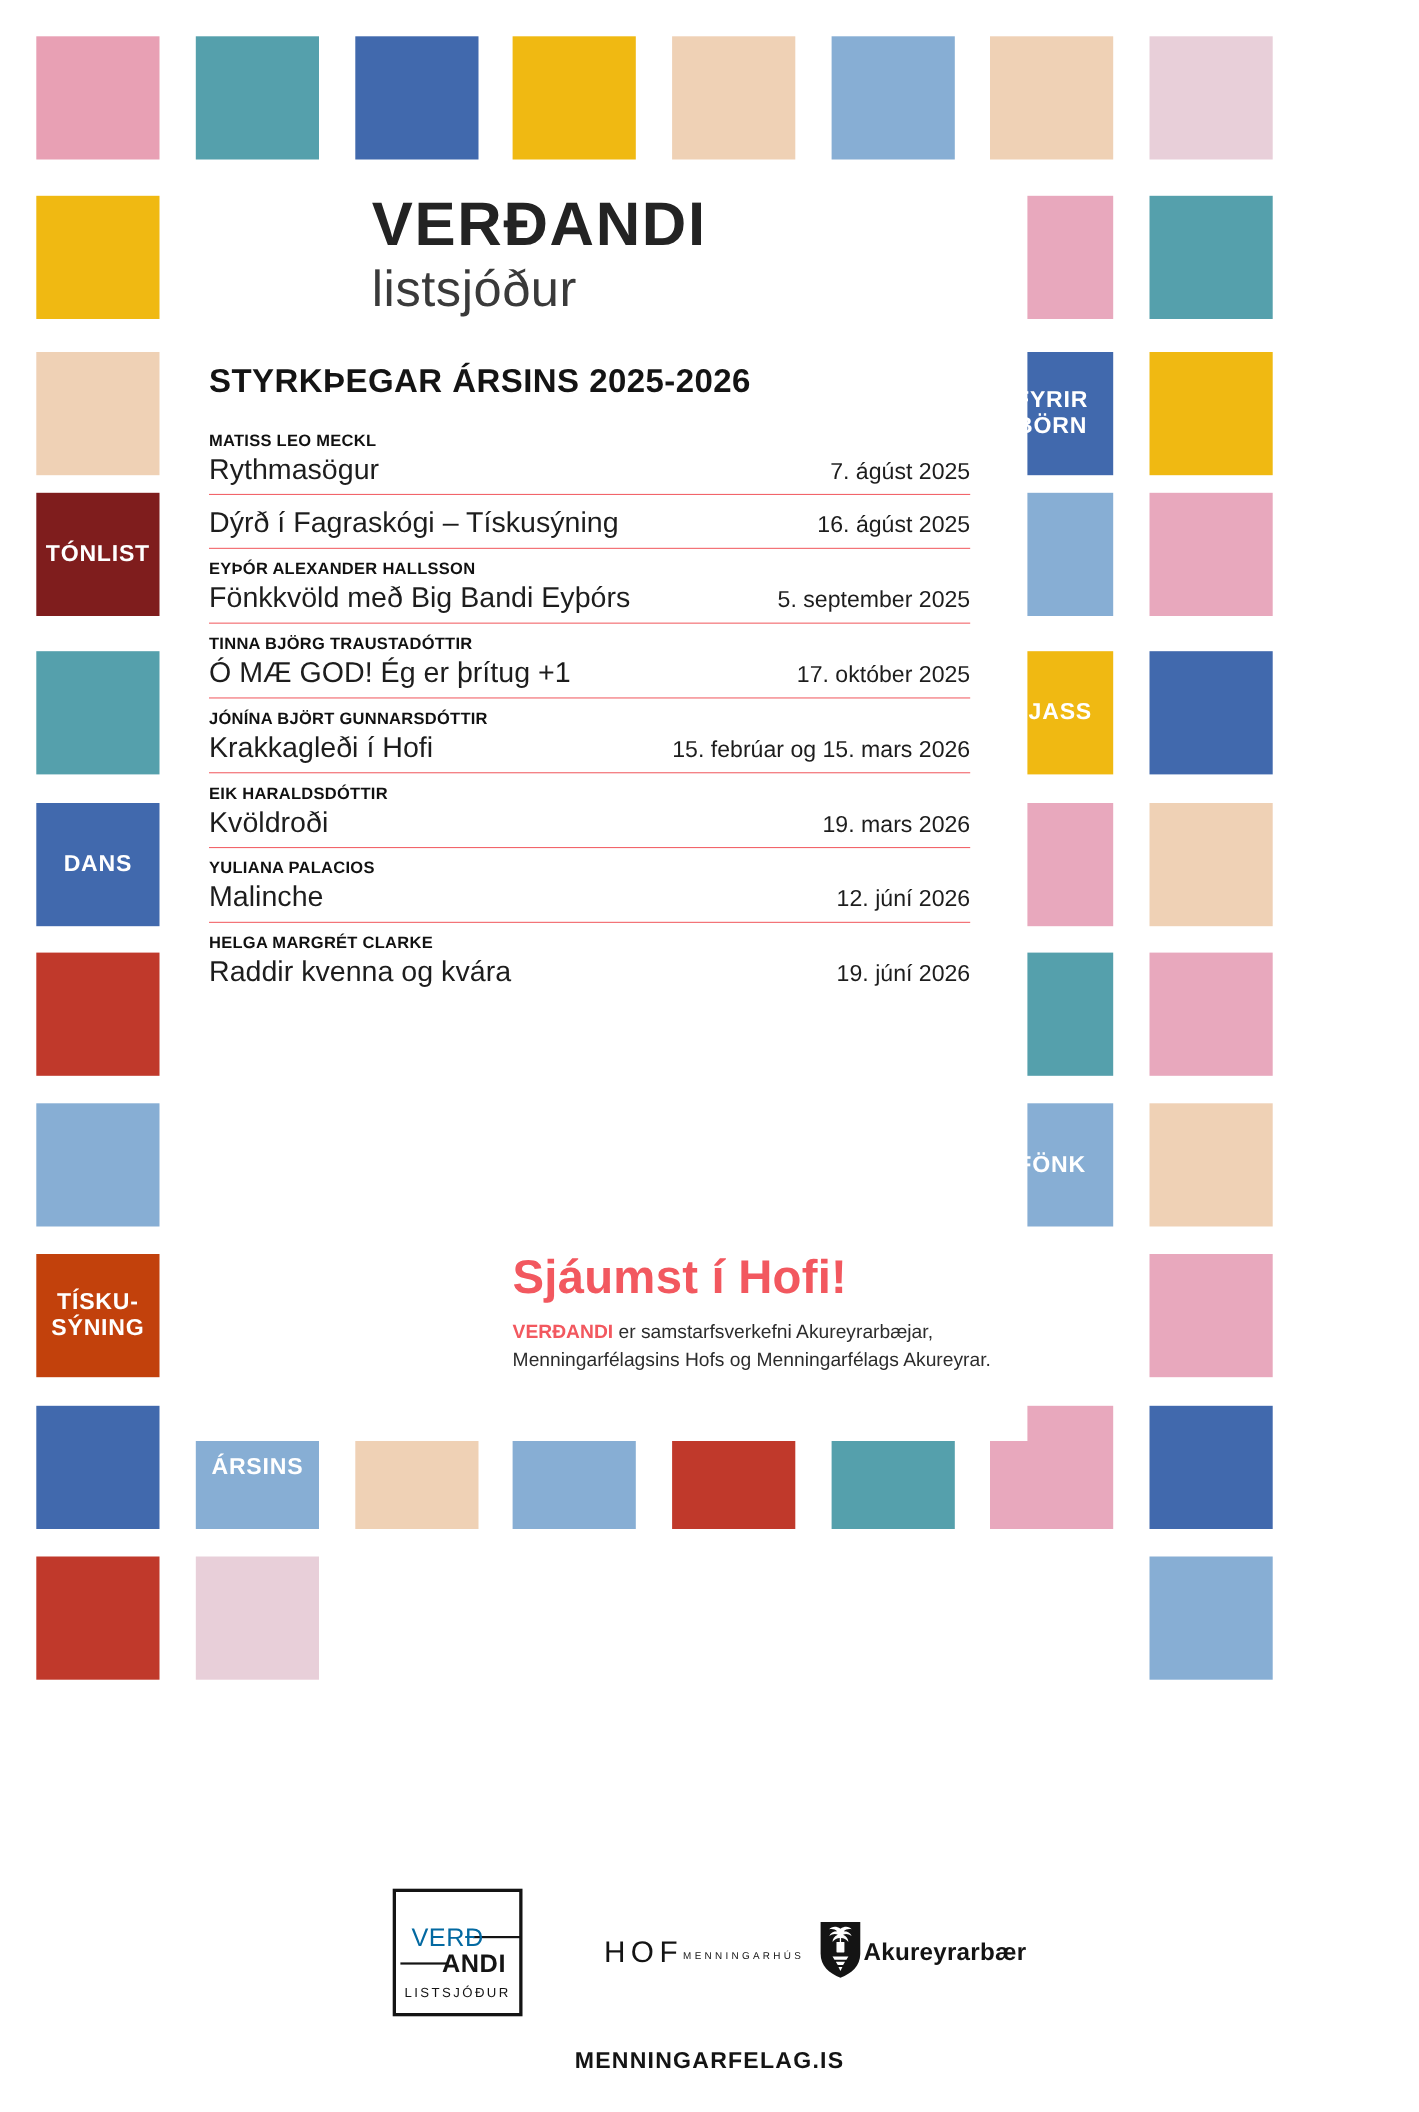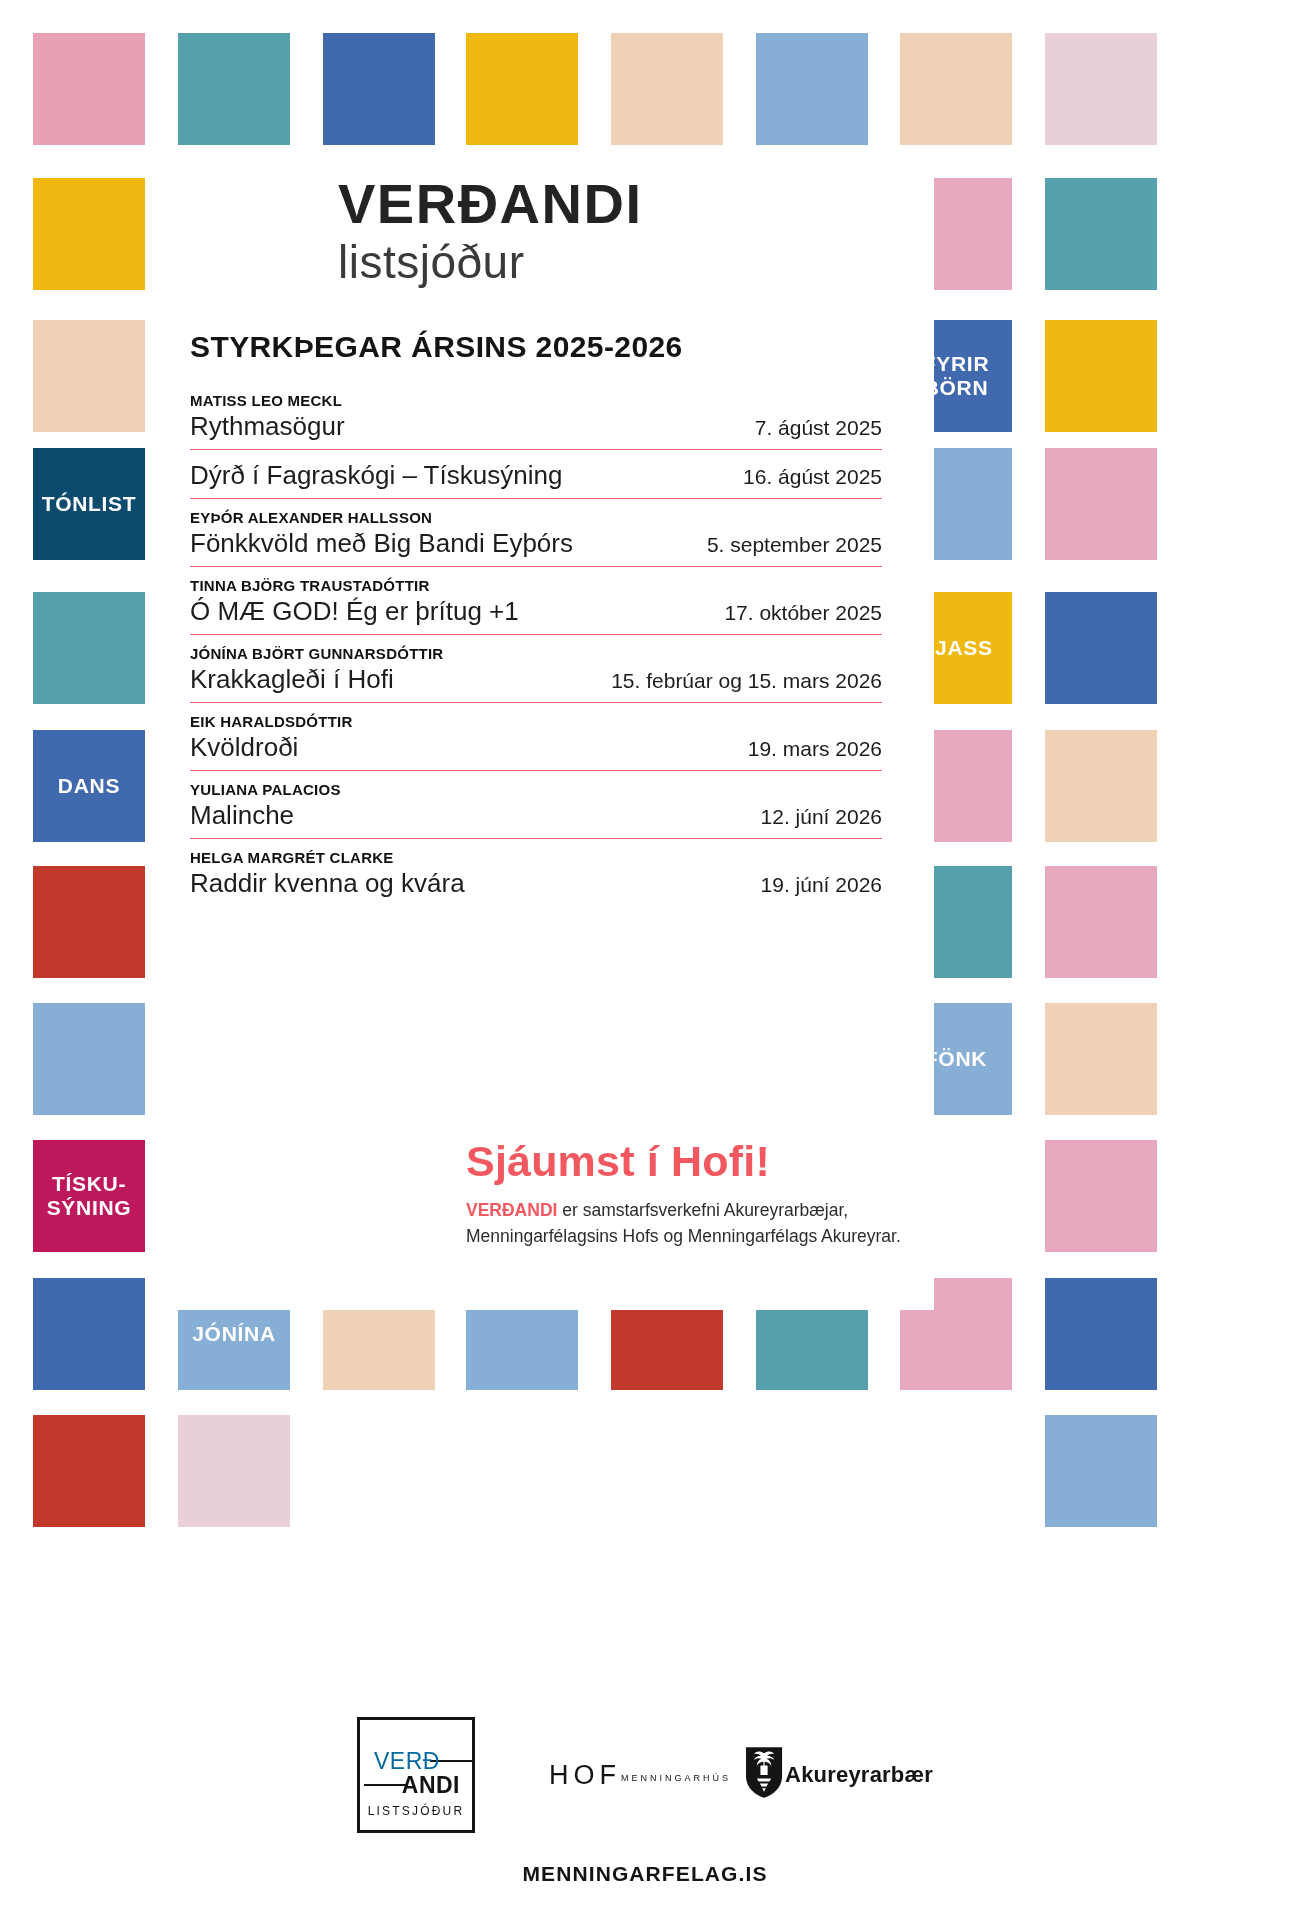--- a/index.html
+++ b/index.html
@@ -128,21 +128,21 @@
       <div class="tile" style="left: 33px; top: 178px; width: 112px; height: 112px; background: rgb(240, 185, 18);"></div>
       <div class="tile" style="left: 178px; top: 178px; width: 112px; height: 112px; background: rgb(192, 57, 43);"></div>
       <div class="tile" style="left: 756px; top: 178px; width: 112px; height: 112px; background: rgb(192, 57, 43);"></div>
       <div class="tile" style="left: 900px; top: 178px; width: 112px; height: 112px; background: rgb(232, 168, 189);"></div>
       <div class="tile" style="left: 1045px; top: 178px; width: 112px; height: 112px; background: rgb(85, 160, 172);"></div>
       <div class="tile" style="left: 33px; top: 320px; width: 112px; height: 112px; background: rgb(239, 209, 181);"></div>
       <div class="tile" style="left: 900px; top: 320px; width: 112px; height: 112px; background: rgb(65, 105, 173);">
         <span>FYRIR<br>BÖRN</span>
       </div>
       <div class="tile" style="left: 1045px; top: 320px; width: 112px; height: 112px; background: rgb(240, 185, 18);"></div>
-      <div class="tile" style="left: 33px; top: 448px; width: 112px; height: 112px; background: #0c4a6e; justify-content: center;">
+      <div class="tile" style="left: 33px; top: 448px; width: 112px; height: 112px; background: #7f1d1d; justify-content: center;">
         <span>TÓNLIST</span>
       </div>
       <div class="tile" style="left: 900px; top: 448px; width: 112px; height: 112px; background: rgb(135, 174, 212);"></div>
       <div class="tile" style="left: 1045px; top: 448px; width: 112px; height: 112px; background: rgb(232, 168, 189);"></div>
       <div class="tile" style="left: 33px; top: 592px; width: 112px; height: 112px; background: rgb(85, 160, 172);"></div>
       <div class="tile" style="left: 900px; top: 592px; width: 112px; height: 112px; background: rgb(240, 185, 18);">
         <span>DJASS</span>
       </div>
       <div class="tile" style="left: 1045px; top: 592px; width: 112px; height: 112px; background: rgb(65, 105, 173);"></div>
       <div class="tile" style="left: 33px; top: 730px; width: 112px; height: 112px; background: rgb(65, 105, 173);">
@@ -158,29 +158,29 @@
         <span>POPP</span>
       </div>
       <div class="tile" style="left: 323px; top: 1003px; width: 112px; height: 112px; background: rgb(192, 57, 43);"></div>
       <div class="tile" style="left: 466px; top: 1003px; width: 112px; height: 112px; background: rgb(135, 174, 212);"></div>
       <div class="tile" style="left: 611px; top: 1003px; width: 112px; height: 112px; background: rgb(232, 207, 217);"></div>
       <div class="tile" style="left: 756px; top: 1003px; width: 112px; height: 112px; background: rgb(65, 105, 173);"></div>
       <div class="tile" style="left: 900px; top: 1003px; width: 112px; height: 112px; background: rgb(135, 174, 212);">
         <span>FÖNK</span>
       </div>
       <div class="tile" style="left: 1045px; top: 1003px; width: 112px; height: 112px; background: rgb(239, 209, 181);"></div>
-      <div class="tile" style="left: 33px; top: 1140px; width: 112px; height: 112px; background: #be185d;">
+      <div class="tile" style="left: 33px; top: 1140px; width: 112px; height: 112px; background: #c2410c;">
         <span>TÍSKU-<br>SÝNING</span>
       </div>
       <div class="tile" style="left: 178px; top: 1140px; width: 112px; height: 112px; background: rgb(65, 105, 173);"></div>
       <div class="tile" style="left: 323px; top: 1140px; width: 112px; height: 112px; background: rgb(85, 160, 172);"></div>
       <div class="tile" style="left: 1045px; top: 1140px; width: 112px; height: 112px; background: rgb(232, 168, 189);"></div>
       <div class="tile" style="left: 33px; top: 1278px; width: 112px; height: 112px; background: rgb(65, 105, 173);"></div>
       <div class="tile" style="left: 178px; top: 1278px; width: 112px; height: 112px; background: rgb(135, 174, 212);">
-        <span>JÓNÍNA</span>
+        <span>ÁRSINS</span>
       </div>
       <div class="tile" style="left: 323px; top: 1278px; width: 112px; height: 112px; background: rgb(239, 209, 181);"></div>
       <div class="tile" style="left: 466px; top: 1278px; width: 112px; height: 112px; background: rgb(135, 174, 212);"></div>
       <div class="tile" style="left: 611px; top: 1278px; width: 112px; height: 112px; background: rgb(192, 57, 43);"></div>
       <div class="tile" style="left: 756px; top: 1278px; width: 112px; height: 112px; background: rgb(85, 160, 172);"></div>
       <div class="tile" style="left: 900px; top: 1278px; width: 112px; height: 112px; background: rgb(232, 168, 189);"></div>
       <div class="tile" style="left: 1045px; top: 1278px; width: 112px; height: 112px; background: rgb(65, 105, 173);"></div>
       <div class="tile" style="left: 33px; top: 1415px; width: 112px; height: 112px; background: rgb(192, 57, 43);"></div>
       <div class="tile" style="left: 178px; top: 1415px; width: 112px; height: 112px; background: rgb(232, 207, 217);"></div>
       <div class="tile" style="left: 1045px; top: 1415px; width: 112px; height: 112px; background: rgb(135, 174, 212);"></div>

